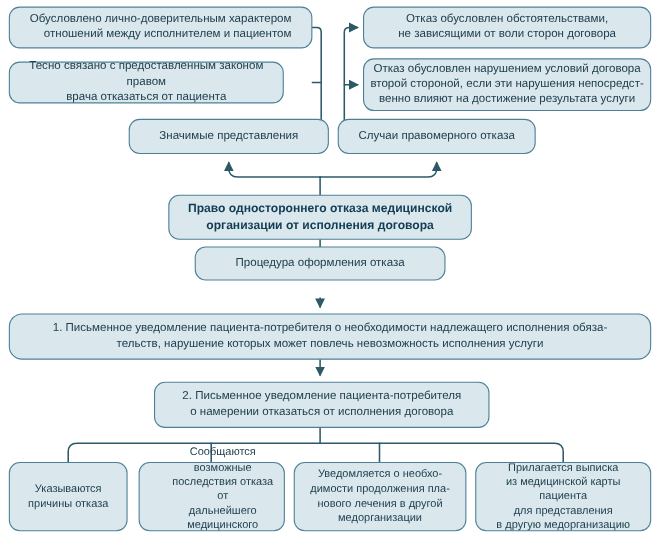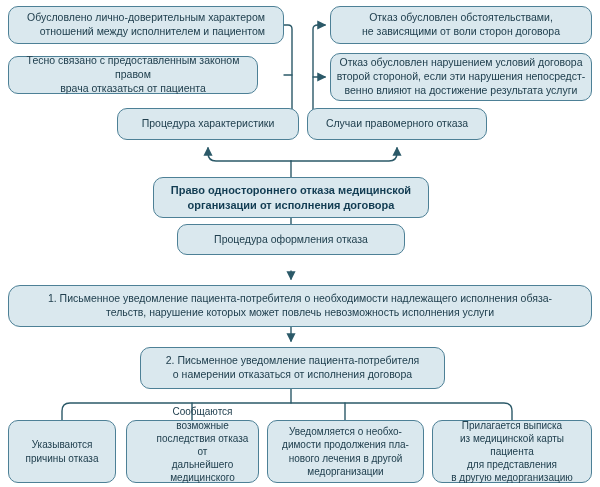--- a/index.html
+++ b/index.html
@@ -91,21 +91,21 @@
   <div class="node" style="left:8px; top:56px; width:250px; height:38px;">Тесно связано с предоставленным законом правом
 врача отказаться от пациента</div>
 
   <div class="node" style="left:330px; top:6px; width:262px; height:38px;">Отказ обусловлен обстоятельствами,
 не зависящими от воли сторон договора</div>
 
   <div class="node" style="left:330px; top:53px; width:262px; height:48px;text-align:center;">Отказ обусловлен нарушением условий договора
 второй стороной, если эти нарушения непосредст-
 венно влияют на достижение результата услуги</div>
 
-  <div class="node" style="left:117px; top:108px; width:182px; height:32px;">Процедура характеристики</div>
+  <div class="node" style="left:117px; top:108px; width:182px; height:32px;">Значимые представления</div>
 
   <div class="node" style="left:307px; top:108px; width:180px; height:32px;">Случаи правомерного отказа</div>
 
   <div class="node bold" style="left:153px; top:177px; width:276px; height:41px;">Право одностороннего отказа медицинской
 организации от исполнения договора</div>
 
   <div class="node" style="left:177px; top:224px; width:228px; height:31px;">Процедура оформления отказа</div>
 
   <div class="node wide" style="left:8px; top:285px; width:584px; height:42px;">1. Письменное уведомление пациента-потребителя о необходимости надлежащего исполнения обяза-
 тельств, нарушение которых может повлечь невозможность исполнения услуги</div>

